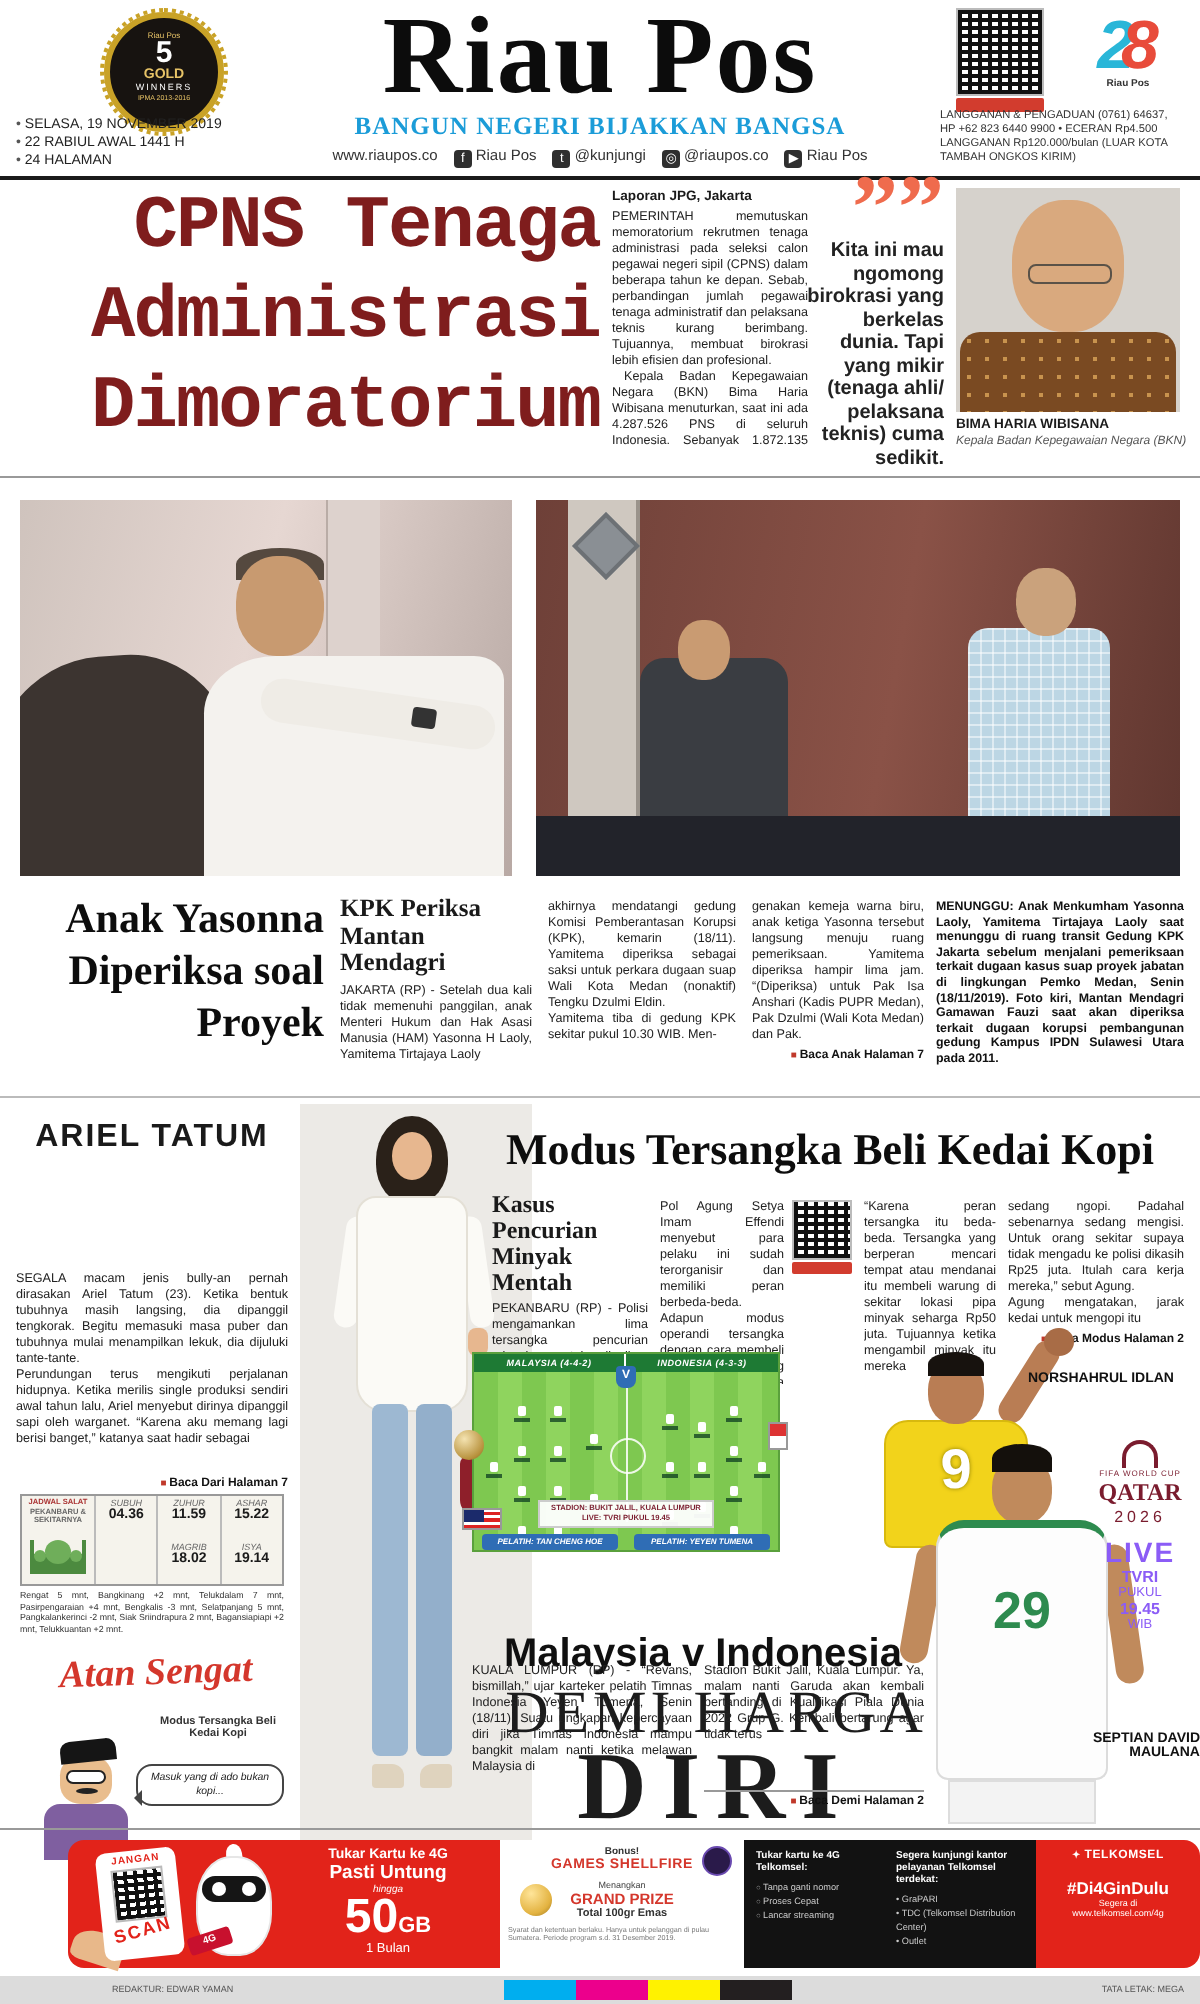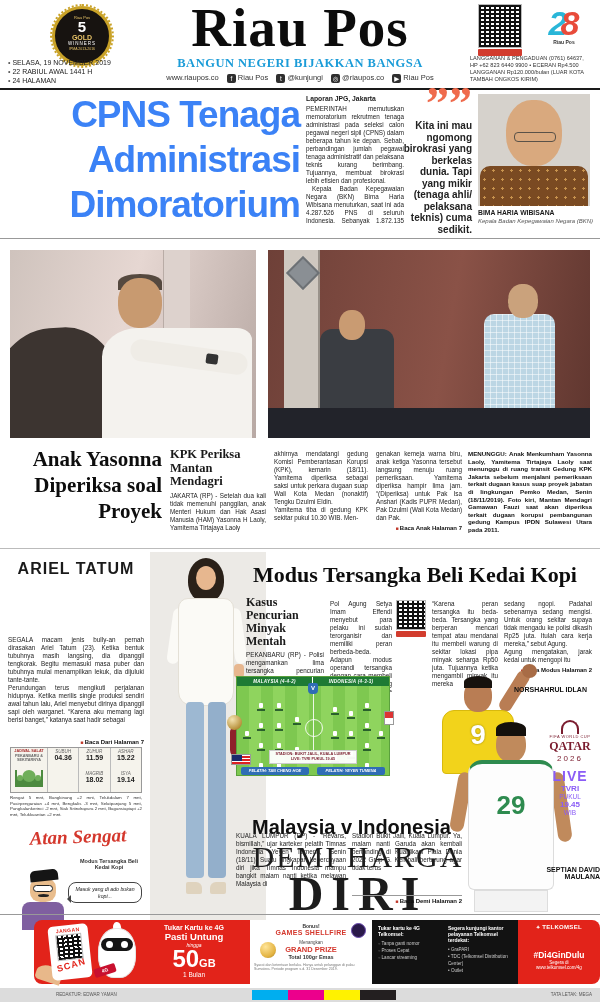--- a/index.html
+++ b/index.html
@@ -34,22 +34,22 @@
   .qr1{left:478px;top:4px;width:44px;height:44px}
   .qrtag1{left:478px;top:49px;width:44px;height:7px;background:#d23c2e;color:#fff;font-size:4px;
           text-align:center;line-height:7px;border-radius:1px}
   .logo28{left:536px;top:4px;width:56px;text-align:center}
   .logo28 .n2{font-size:34px;font-weight:bold;color:#29b6d8;font-style:italic}
   .logo28 .n8{font-size:34px;font-weight:bold;color:#e84b3a;font-style:italic;margin-left:-7px}
   .logo28 .rp{font-size:5px;font-weight:bold;color:#333;margin-top:-4px}
   .rule1{left:0;top:88px;width:600px;height:2px;background:#1a1a1a}
 
   
-  .cpns-h{left:4px;top:92px;width:296px;text-align:right;font-family:Liberation Sans, sans-serif;
-          font-weight:bold;font-size:37px;line-height:45px;letter-spacing:-1px;color:#3b82f6}
+  .cpns-h{left:4px;top:92px;width:296px;text-align:right;font-family:Liberation Mono, monospace;
+          font-weight:bold;font-size:37px;line-height:45px;letter-spacing:-1px;color:#7f1d1d}
   .bodytext{font-size:6.3px;line-height:8px;color:#222}
   .byline{font-size:6.8px;font-weight:bold;margin-bottom:3px}
   .cpns-body{left:306px;top:95px;width:98px;height:130px}
   .jump{font-size:6px;font-weight:bold;text-align:right;margin-top:3px;color:#111}
   .jump::before{content:"■ ";color:#c0392b;font-size:5px}
   .qmark{left:400px;top:84px;width:72px;text-align:right;color:#ef6b4d;font-size:46px;
          font-family:"Liberation Serif",serif;font-weight:bold;line-height:40px}
   .pullq{left:400px;top:120px;width:72px;text-align:right;font-weight:bold;font-size:10px;line-height:11.5px;color:#222}
   .portrait{left:478px;top:94px;width:112px;height:112px;background:#d6d2cc;overflow:hidden}
   .bkn-head{left:28px;top:6px;width:56px;height:66px;background:#d9a97e;border-radius:46%}
@@ -256,21 +256,21 @@
   .ad-black{left:338px;top:0;width:146px;height:64px;background:#121212;color:#eee;padding:5px 6px;display:flex;gap:6px}
   .ab-col{width:50%}
   .ab-t{font-size:5px;font-weight:bold;line-height:6px;margin-bottom:3px;color:#fff}
   .ab-i{font-size:4.6px;line-height:7px;color:#ccc}
   .ab-i::before{content:"○ ";color:#888;font-size:4px}
   .ab-b{font-size:4.6px;line-height:7px;color:#ccc}
   .ab-b::before{content:"• "}
   .ad-red2{left:484px;top:0;width:82px;height:64px;background:#e2231a;border-radius:0 8px 8px 0;color:#fff;text-align:center;padding-top:4px}
   .tsel{font-size:6px;font-weight:bold;letter-spacing:.3px}
   .tsel::before{content:"✦ ";font-size:5px}
-  .hashtag{margin-top:20px;font-size:8.5px;font-weight:bold}
+  .hashtag{margin-top:8px;font-size:8.5px;font-weight:bold}
   .hsub{font-size:4.5px}
   .footer{left:0;top:988px;width:600px;height:14px;background:#dcdcdc;font-size:4.5px;color:#555}
   .cmyk{position:absolute;left:252px;top:2px;height:10px}
   .cmyk span{display:inline-block;width:36px;height:10px;vertical-align:top}
   .f-l{position:absolute;left:56px;top:4px}
   .f-r{position:absolute;right:8px;top:4px}
 </style>
 </head>
 <body>
 

